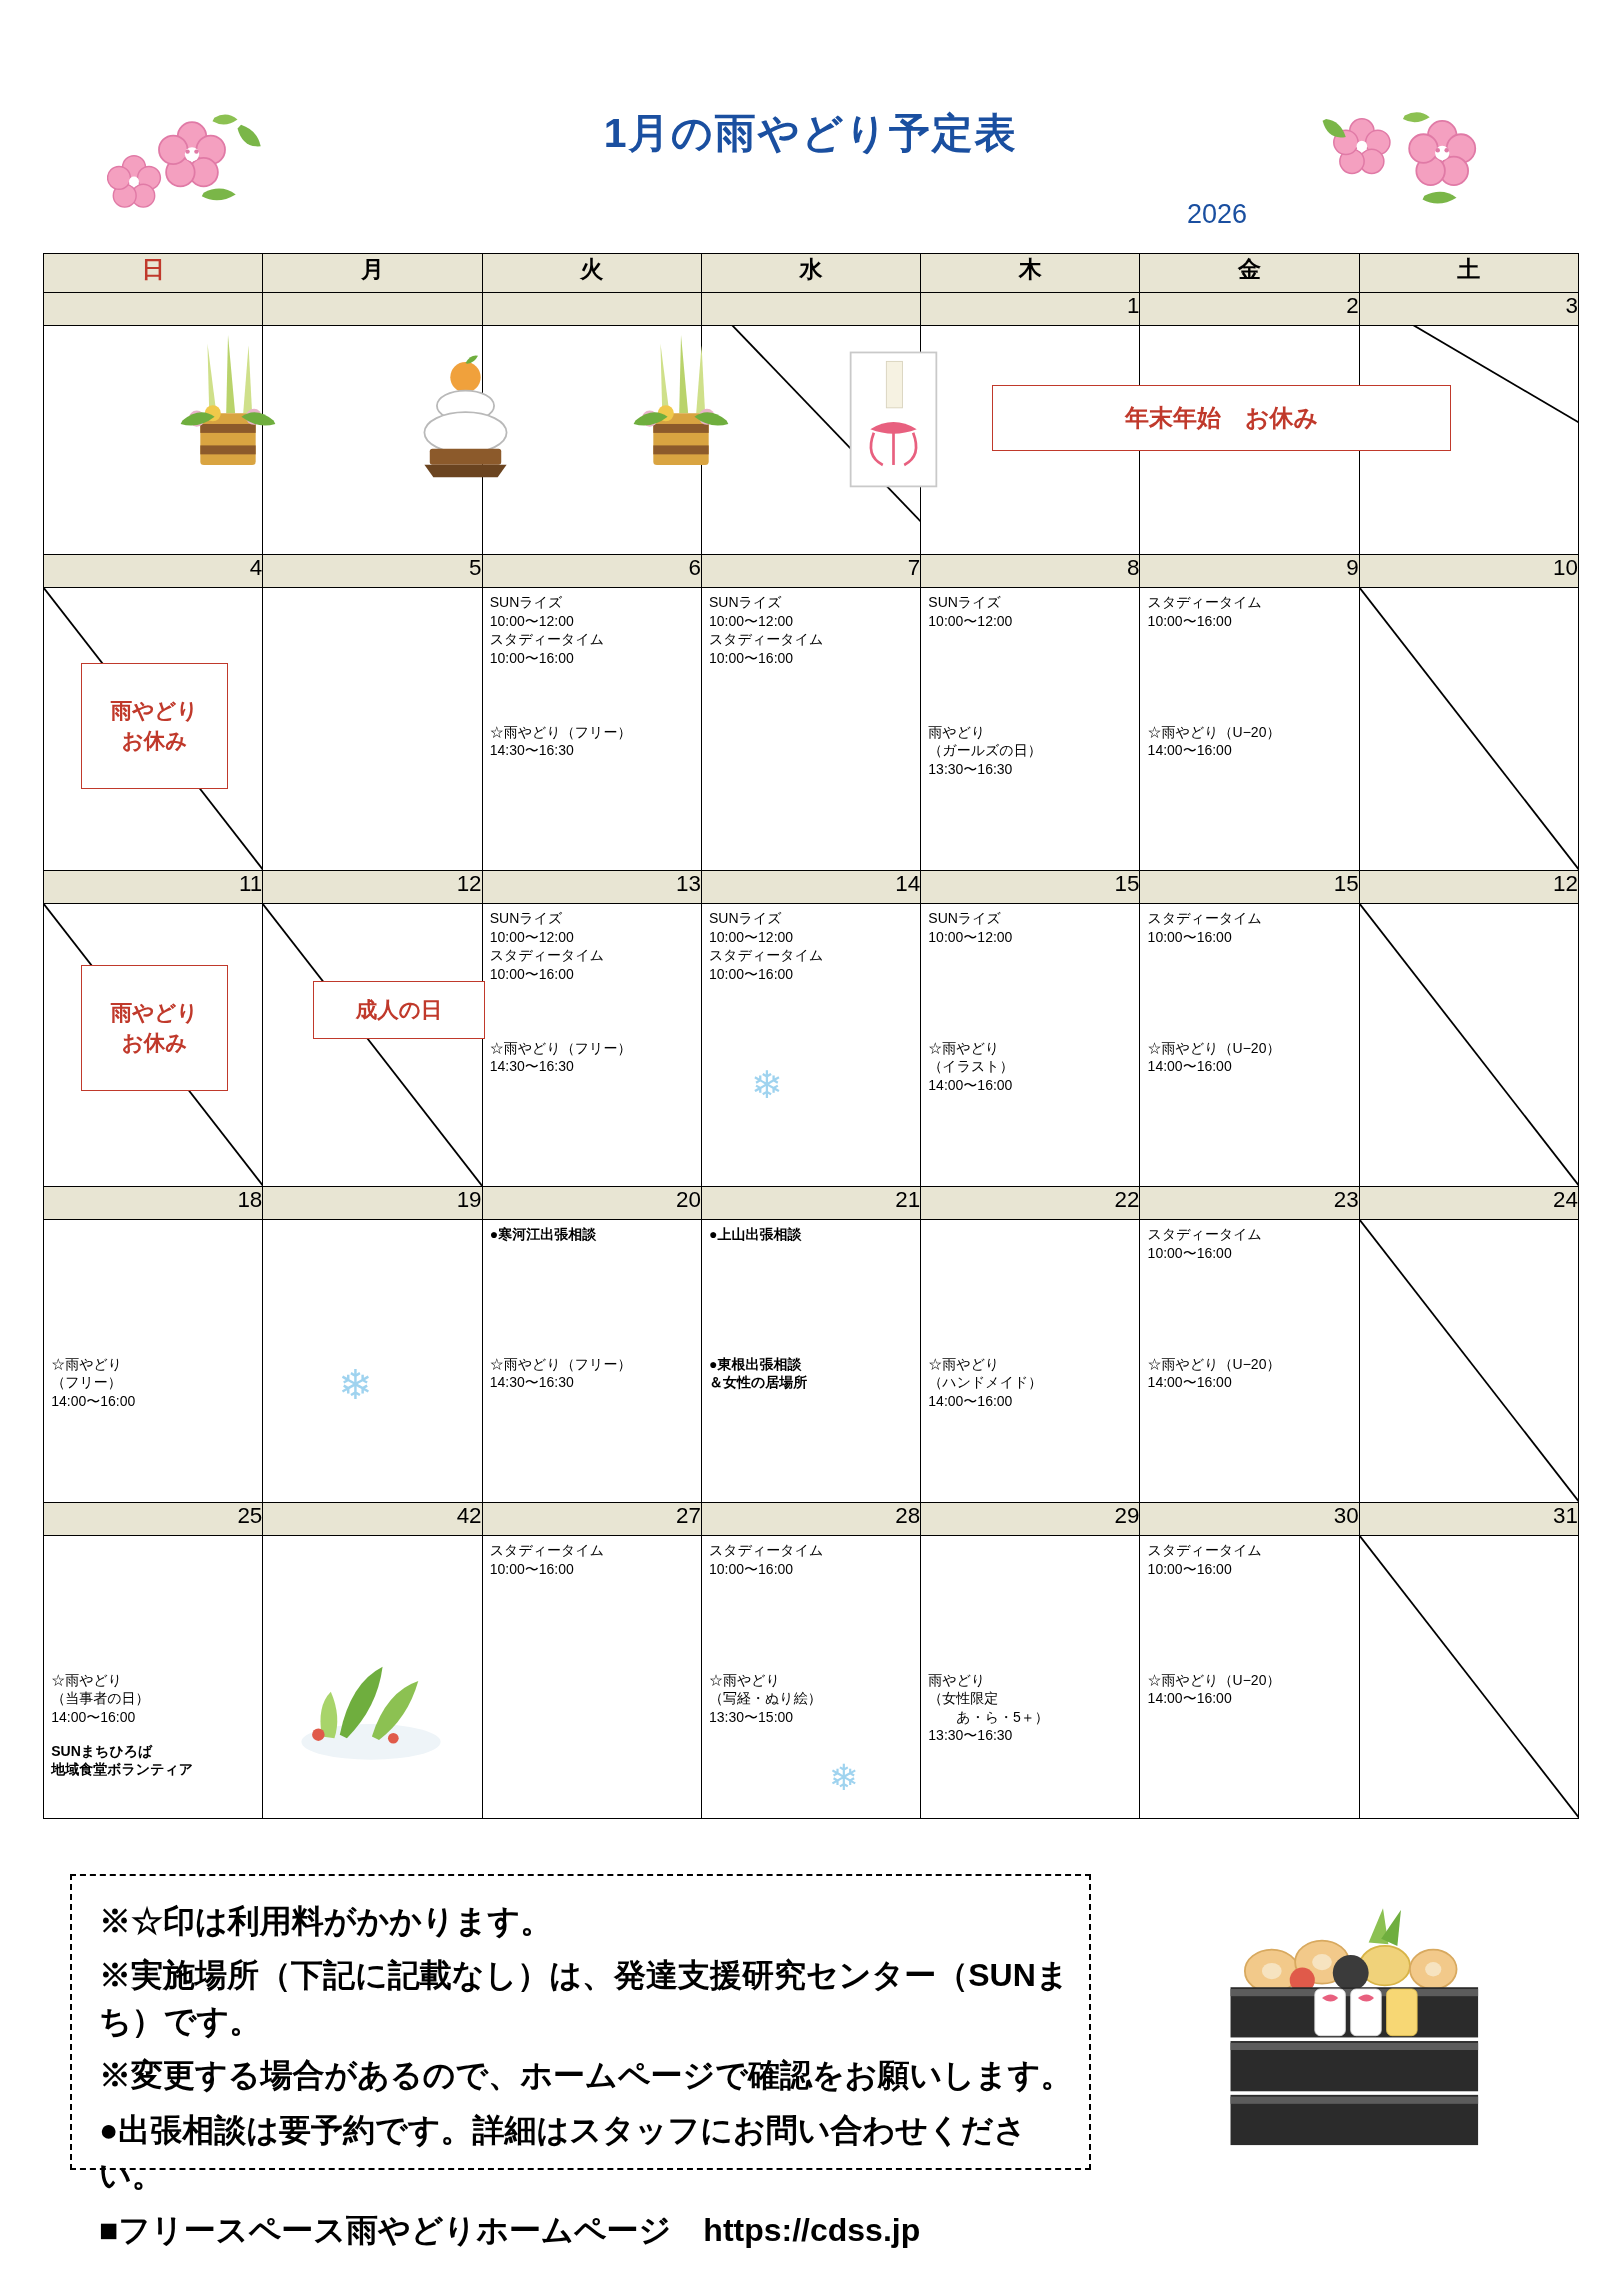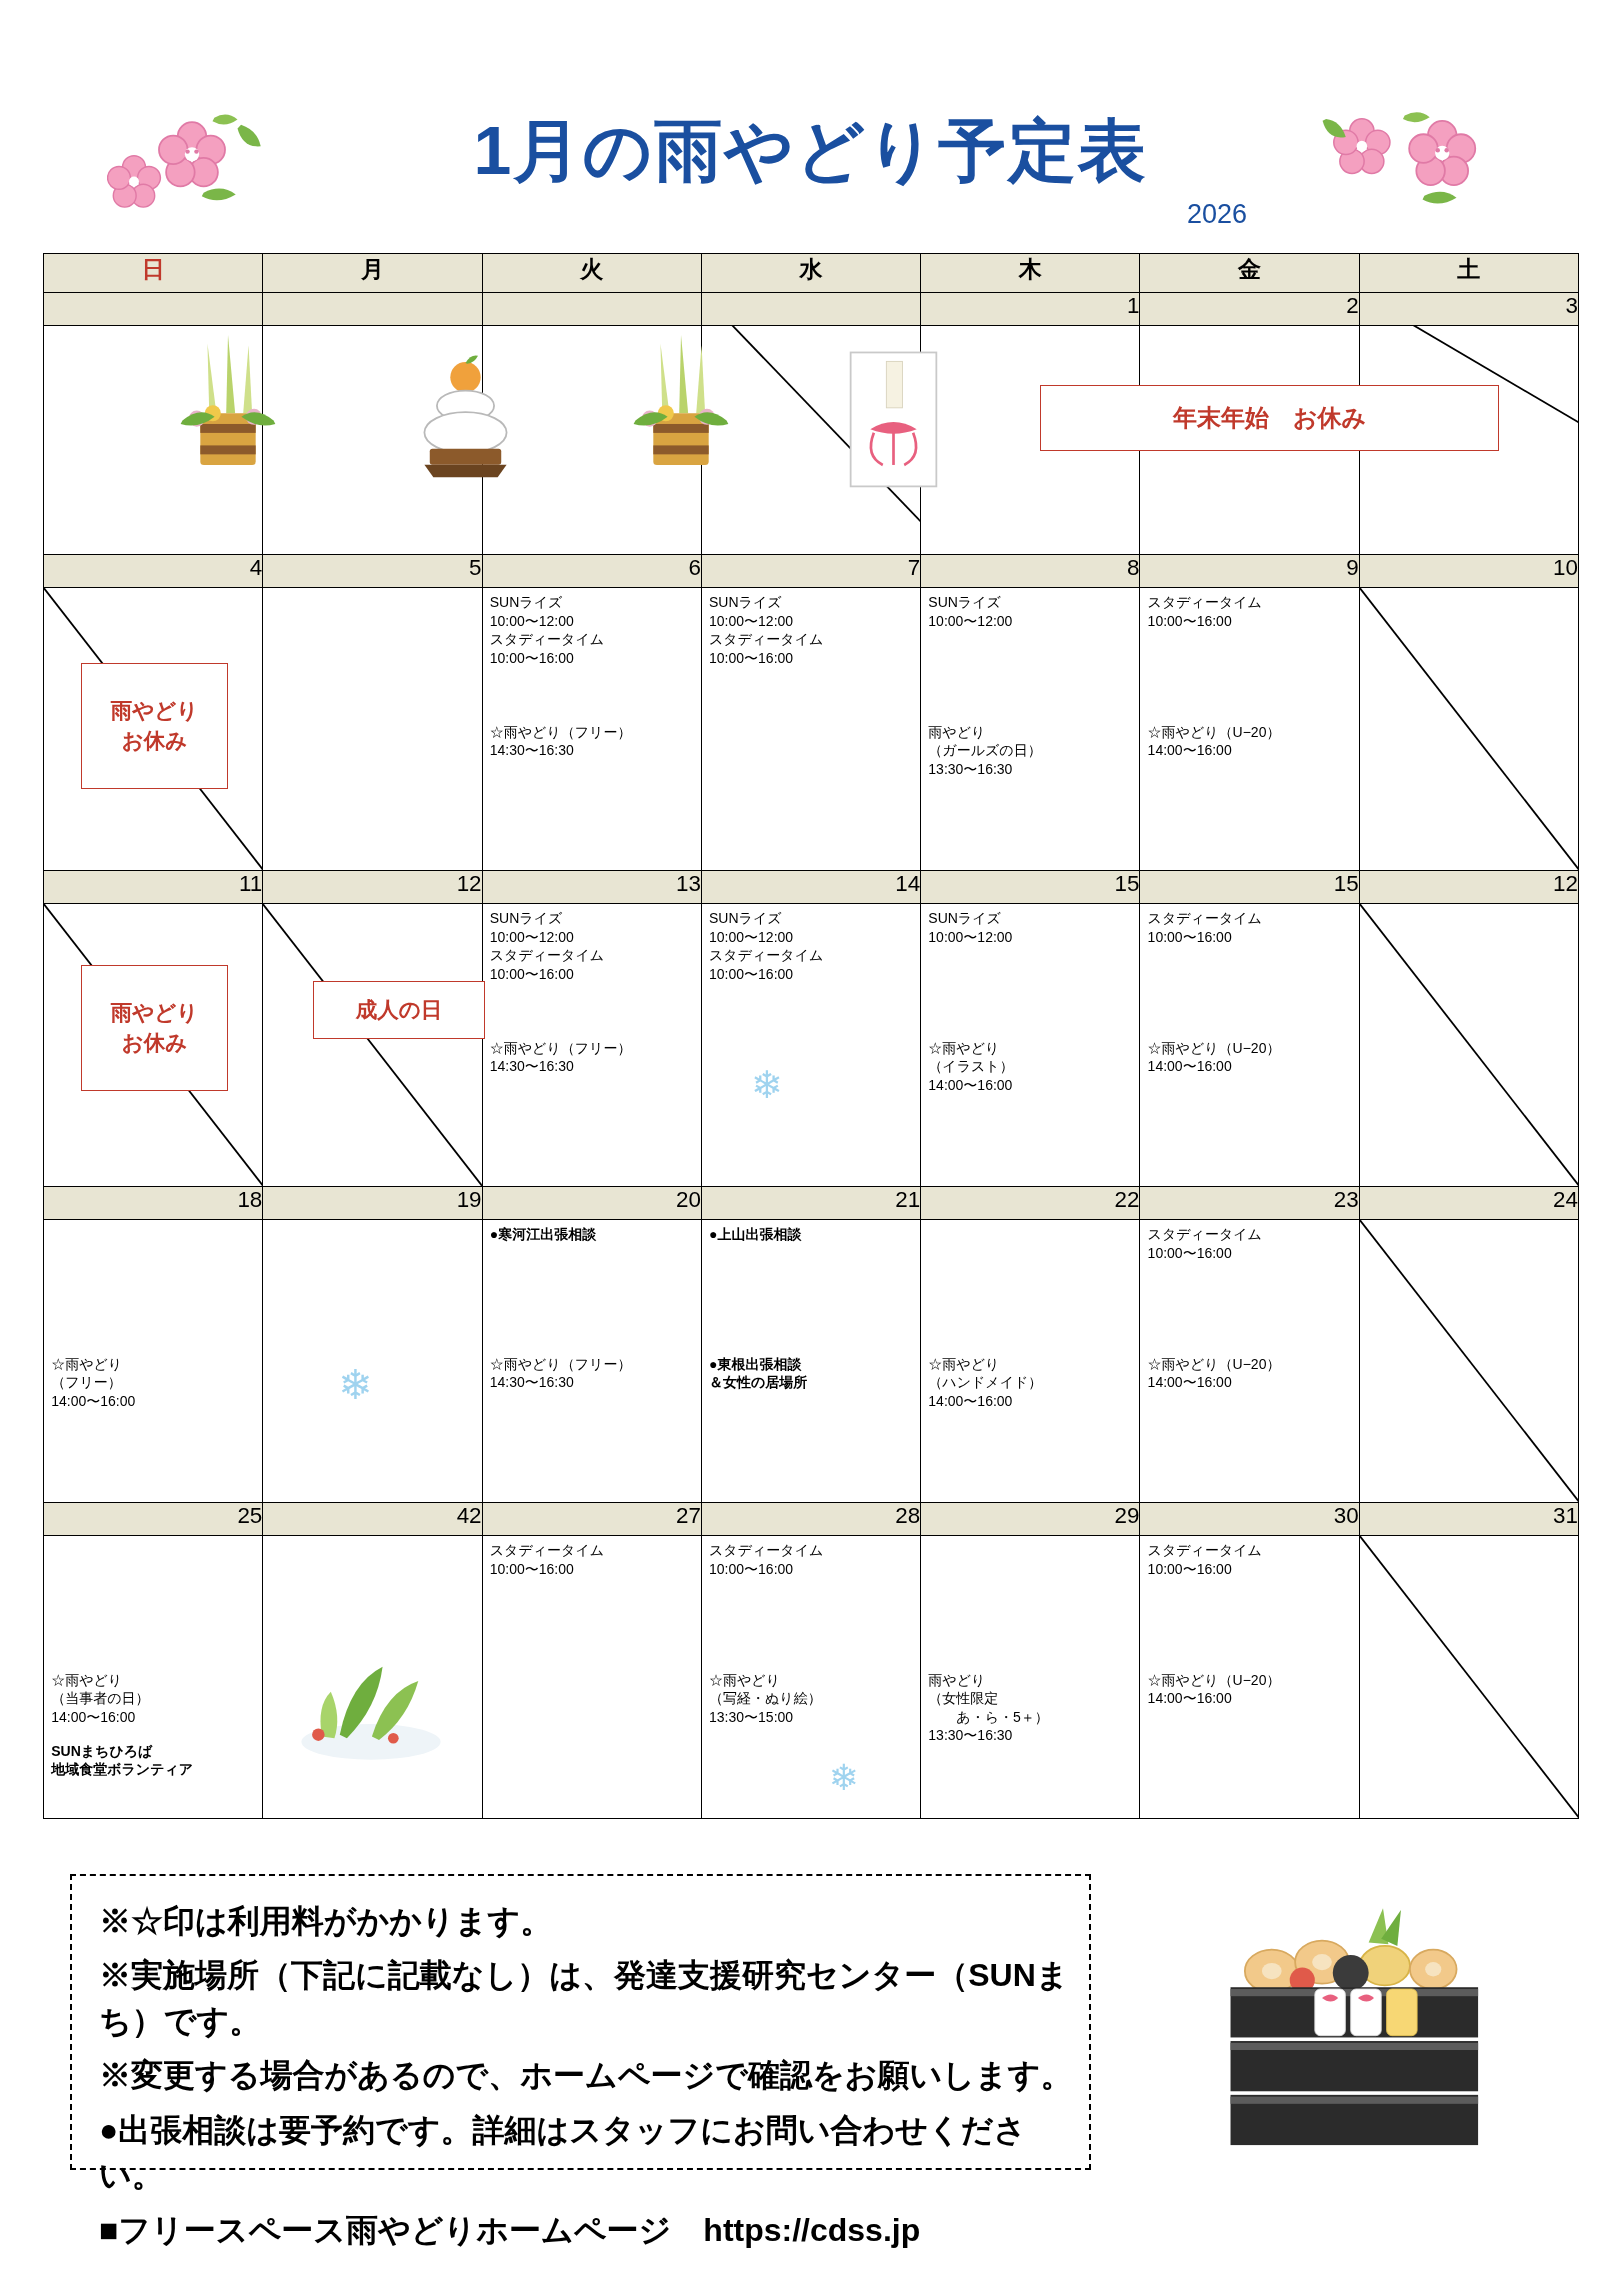--- a/index.html
+++ b/index.html
@@ -11,21 +11,21 @@
     position:relative;
     overflow:hidden;
   }
   .page{position:relative;width:1621px;height:2293px;}
 
   
   .header{position:relative;height:179px;}
   .title{
     position:absolute;left:0;right:0;top:106px;
     text-align:center;
-    font-size:68px;
+    font-size:41px;
     font-weight:bold;
     color:#1a4fa0;
     letter-spacing:1.8px;
   }
   .year{
     position:absolute;left:1187px;top:199px;
     font-size:27px;font-weight:normal;color:#1a4fa0;
   }
 
   
@@ -90,21 +90,20 @@
     font-weight:bold;
     line-height:1.4;
     display:flex;align-items:center;justify-content:center;
     text-align:center;
     white-space:pre-line;
     background:#fff;
   }
   .holiday-box{
     left:992px;top:385px;width:457px;height:64px;
     font-size:24px;
-    margin-left:48px;
   }
   .rest-box{width:145px;height:124px;}
 
   
   .snow{position:absolute;color:#9fd3ef;font-size:41px;line-height:1;}
 
   
   .note{
     position:absolute;left:70px;top:1874px;
     width:1021px;height:296px;

